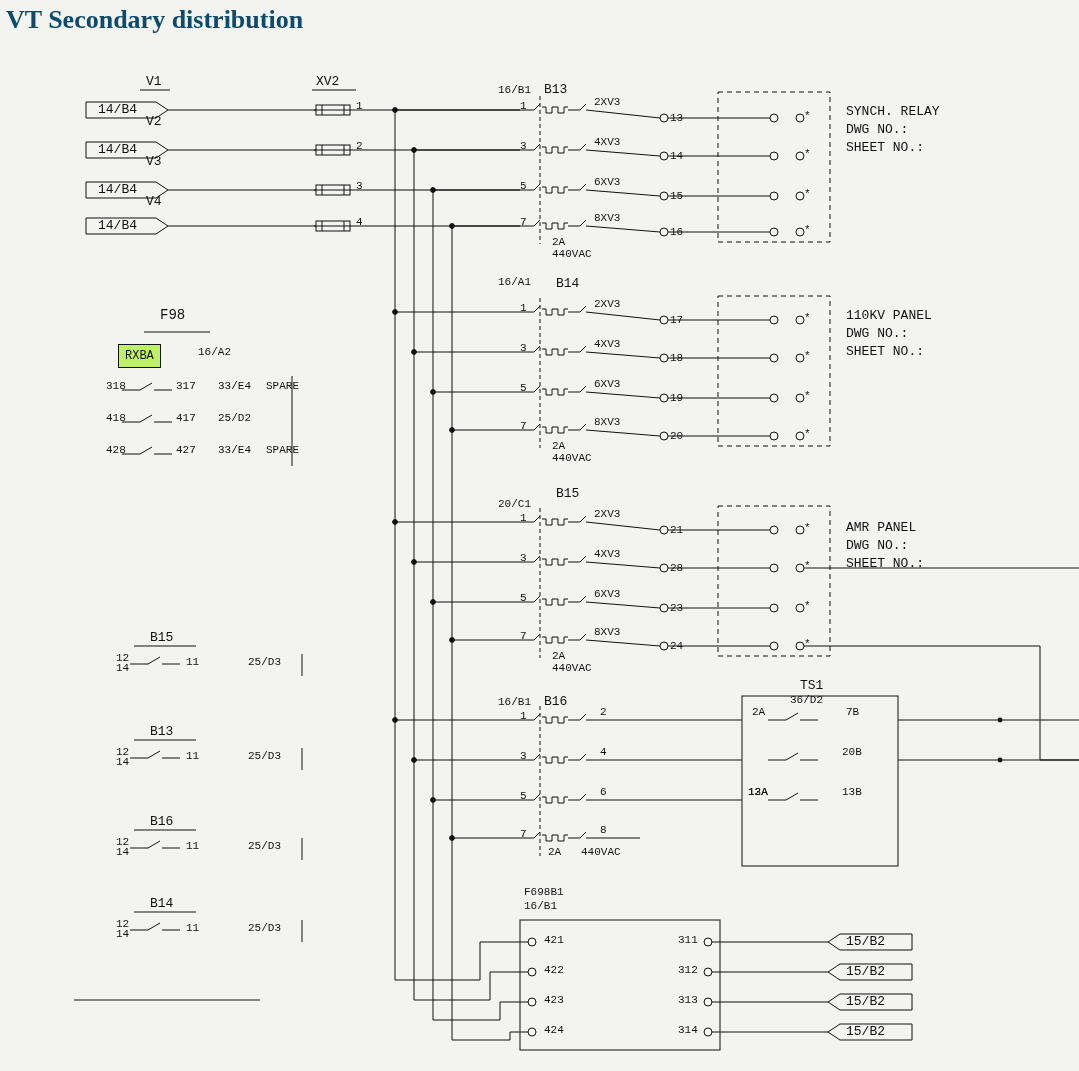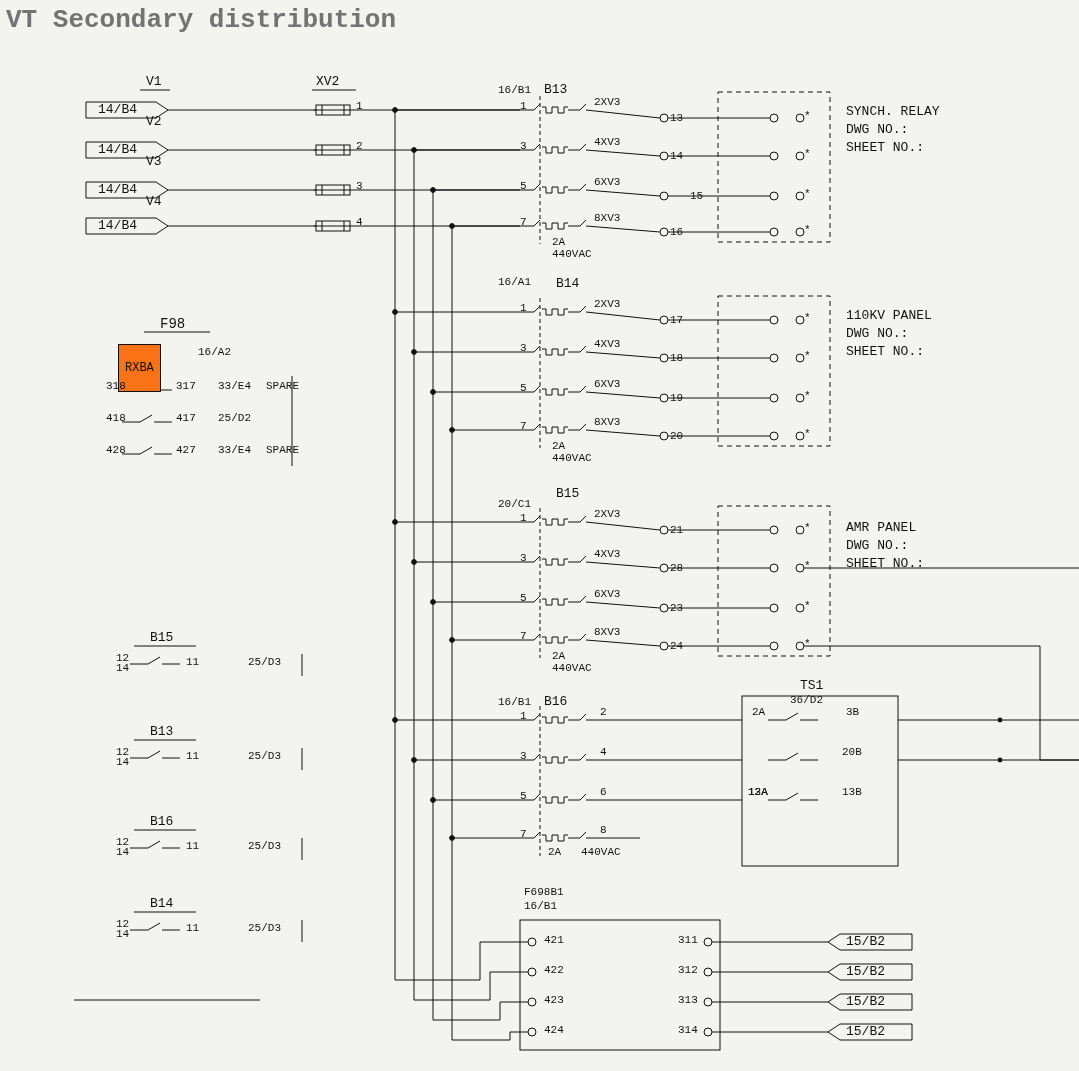--- a/index.html
+++ b/index.html
@@ -1,21 +1,21 @@
 <!DOCTYPE html>
 <html><head>
 <meta charset="utf-8">
 <style>
   html,body{margin:0;padding:0;background:#f3f3f0;font-family:"Courier New",monospace;font-size:12px;color:#111}
   .page{position:relative;width:1079px;height:1071px;overflow:hidden}
-  .title{position:absolute;left:6px;top:6px;color:#737373;font-family:Liberation Mono, monospace;font-size:26px;font-weight:700;line-height:1.1}
+  .title{position:absolute;left:6px;top:6px;color:#0c4a6e;font-family:Liberation Serif, serif;font-size:26px;font-weight:700;line-height:1.1}
   .lbl{position:absolute;white-space:pre;color:#111;font-family:"Courier New",monospace;font-size:13px}
   .small{font-size:11px}
   .big{font-size:14px}
-  .rxba{position:absolute;border:1px solid #111;padding:16px 6px;background:#f97316}
+  .rxba{position:absolute;border:1px solid #111;padding:4px 6px;background:#bef264}
   svg{position:absolute;left:0;top:0}
 </style>
 </head>
 <body>
 <div class="page">
 
 <div class="title">VT Secondary
 distribution</div>
 
 <svg width="1079" height="1071">
@@ -344,21 +344,21 @@
 <span class="lbl small" style="left:520px;top:100px">1</span>
 <span class="lbl small" style="left:520px;top:140px">3</span>
 <span class="lbl small" style="left:520px;top:180px">5</span>
 <span class="lbl small" style="left:520px;top:216px">7</span>
 <span class="lbl small" style="left:594px;top:96px">2XV3</span>
 <span class="lbl small" style="left:594px;top:136px">4XV3</span>
 <span class="lbl small" style="left:594px;top:176px">6XV3</span>
 <span class="lbl small" style="left:594px;top:212px">8XV3</span>
 <span class="lbl small" style="left:670px;top:112px">13</span>
 <span class="lbl small" style="left:670px;top:150px">14</span>
-<span class="lbl small" style="left:690px;top:190px">15</span>
+<span class="lbl small" style="left:670px;top:190px">15</span>
 <span class="lbl small" style="left:670px;top:226px">16</span>
 <span class="lbl small" style="left:552px;top:236px;">2A
 440VAC</span>
 <span class="lbl" style="left:846px;top:104px">SYNCH. RELAY</span>
 <span class="lbl" style="left:846px;top:122px">DWG NO.:</span>
 <span class="lbl" style="left:846px;top:140px">SHEET NO.:</span>
 <span class="lbl small" style="left:804px;top:110px">*</span>
     <span class="lbl small" style="left:804px;top:148px">*</span>
 <span class="lbl small" style="left:804px;top:188px">*</span>
     <span class="lbl small" style="left:804px;top:224px">*</span>
@@ -419,27 +419,27 @@
 <span class="lbl small" style="left:520px;top:828px">7</span>
 <span class="lbl small" style="left:600px;top:706px">2</span>
 <span class="lbl small" style="left:600px;top:746px">4</span>
 <span class="lbl small" style="left:600px;top:786px">6</span>
 <span class="lbl small" style="left:600px;top:824px">8</span>
 <span class="lbl small" style="left:548px;top:846px">2A   440VAC</span>
 
 <span class="lbl" style="left:800px;top:678px">TS1</span>
 <span class="lbl small" style="left:790px;top:694px">36/D2</span>
 <span class="lbl small" style="left:752px;top:706px">2A</span>
-<span class="lbl small" style="left:846px;top:706px">3B</span>
+<span class="lbl small" style="left:846px;top:706px">7B</span>
 <span class="lbl small" style="left:748px;top:786px">12A</span>
 <span class="lbl small" style="left:842px;top:746px">20B</span>
 <span class="lbl small" style="left:748px;top:786px">13A</span>
 <span class="lbl small" style="left:842px;top:786px">13B</span>
 
-<span class="lbl big" style="left:160px;top:316px">F98</span>
+<span class="lbl big" style="left:160px;top:307px">F98</span>
 <div class="rxba" style="left:118px;top:344px"><span>RXBA</span></div>
 <span class="lbl small" style="left:198px;top:346px">16/A2</span>
 <span class="lbl small" style="left:106px;top:380px">318</span>
 <span class="lbl small" style="left:176px;top:380px">317</span>
 <span class="lbl small" style="left:218px;top:380px">33/E4</span>
 <span class="lbl small" style="left:266px;top:380px">SPARE</span>
 <span class="lbl small" style="left:106px;top:412px">418</span>
 <span class="lbl small" style="left:176px;top:412px">417</span>
 <span class="lbl small" style="left:218px;top:412px">25/D2</span>
 <span class="lbl small" style="left:106px;top:444px">428</span>

